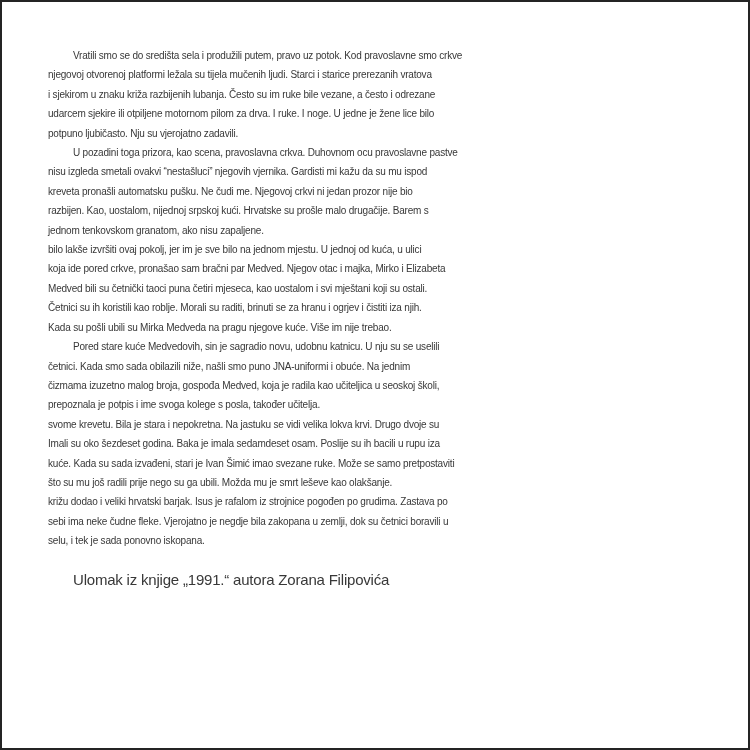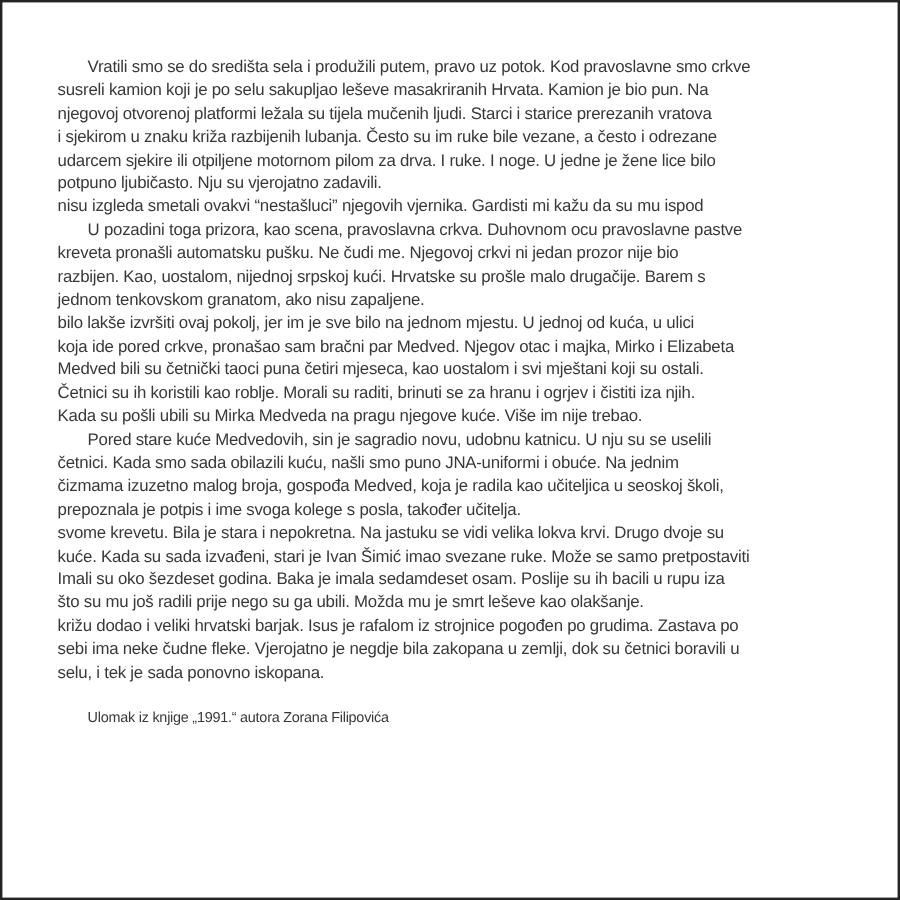--- a/index.html
+++ b/index.html
@@ -29,79 +29,78 @@
   .text-block {
     position: absolute;
     left: 46px;
     top: 44px;
     width: 662px;
   }
   .para {
     margin: 0;
     padding: 0;
     color: var(--text);
-    font-size: 14px;
+    font-size: 10px;
     line-height: 19.4px;
     letter-spacing: -0.2px;
   }
   .line {
     display: block;
     white-space: pre;
   }
   .line.indent {
     padding-left: 25px;
   }
   .footer {
     margin: 0;
     padding: 19.4px 0 0 25px;
     color: var(--text);
-    font-size: 12px;
+    font-size: 15px;
     line-height: 19.4px;
     letter-spacing: -0.2px;
     white-space: pre;
   }
 </style>
 </head>
 <body>
 
 <div class="page">
   <div class="text-block">
 
   <p class="para">
         <span class="line indent">Vratili smo se do središta sela i produžili putem, pravo uz potok. Kod pravoslavne smo crkve</span>
-        <span class="line">susreli kamion koji je po selu sakupljao leševe masakriranih Hrvata. Kamion je bio pun. Na</span>
         <span class="line">njegovoj otvorenoj platformi ležala su tijela mučenih ljudi. Starci i starice prerezanih vratova</span>
         <span class="line">i sjekirom u znaku križa razbijenih lubanja. Često su im ruke bile vezane, a često i odrezane</span>
         <span class="line">udarcem sjekire ili otpiljene motornom pilom za drva. I ruke. I noge. U jedne je žene lice bilo</span>
         <span class="line">potpuno ljubičasto. Nju su vjerojatno zadavili.</span>
       </p>
       <p class="para">
+        <span class="line indent">U pozadini toga prizora, kao scena, pravoslavna crkva. Duhovnom ocu pravoslavne pastve</span>
         <span class="line">nisu izgleda smetali ovakvi “nestašluci” njegovih vjernika. Gardisti mi kažu da su mu ispod</span>
-        <span class="line indent">U pozadini toga prizora, kao scena, pravoslavna crkva. Duhovnom ocu pravoslavne pastve</span>
         <span class="line">kreveta pronašli automatsku pušku. Ne čudi me. Njegovoj crkvi ni jedan prozor nije bio</span>
         <span class="line">razbijen. Kao, uostalom, nijednoj srpskoj kući. Hrvatske su prošle malo drugačije. Barem s</span>
         <span class="line">jednom tenkovskom granatom, ako nisu zapaljene.</span>
       </p>
       <p class="para">
         <span class="line">bilo lakše izvršiti ovaj pokolj, jer im je sve bilo na jednom mjestu. U jednoj od kuća, u ulici</span>
         <span class="line">koja ide pored crkve, pronašao sam bračni par Medved. Njegov otac i majka, Mirko i Elizabeta</span>
         <span class="line">Medved bili su četnički taoci puna četiri mjeseca, kao uostalom i svi mještani koji su ostali.</span>
         <span class="line">Četnici su ih koristili kao roblje. Morali su raditi, brinuti se za hranu i ogrjev i čistiti iza njih.</span>
         <span class="line">Kada su pošli ubili su Mirka Medveda na pragu njegove kuće. Više im nije trebao.</span>
       </p>
       <p class="para">
         <span class="line indent">Pored stare kuće Medvedovih, sin je sagradio novu, udobnu katnicu. U nju su se uselili</span>
-        <span class="line">četnici. Kada smo sada obilazili kuću, našli smo puno JNA-uniformi i obuće. Na jednim</span>
+        <span class="line">četnici. Kada smo sada obilazili niže, našli smo puno JNA-uniformi i obuće. Na jednim</span>
         <span class="line">čizmama izuzetno malog broja, gospođa Medved, koja je radila kao učiteljica u seoskoj školi,</span>
         <span class="line">prepoznala je potpis i ime svoga kolege s posla, također učitelja.</span>
       </p>
       <p class="para">
         <span class="line">svome krevetu. Bila je stara i nepokretna. Na jastuku se vidi velika lokva krvi. Drugo dvoje su</span>
+        <span class="line">Imali su oko šezdeset godina. Baka je imala sedamdeset osam. Poslije su ih bacili u rupu iza</span>
         <span class="line">kuće. Kada su sada izvađeni, stari je Ivan Šimić imao svezane ruke. Može se samo pretpostaviti</span>
-        <span class="line">Imali su oko šezdeset godina. Baka je imala sedamdeset osam. Poslije su ih bacili u rupu iza</span>
         <span class="line">što su mu još radili prije nego su ga ubili. Možda mu je smrt leševe kao olakšanje.</span>
       </p>
       <p class="para">
         <span class="line">križu dodao i veliki hrvatski barjak. Isus je rafalom iz strojnice pogođen po grudima. Zastava po</span>
         <span class="line">sebi ima neke čudne fleke. Vjerojatno je negdje bila zakopana u zemlji, dok su četnici boravili u</span>
         <span class="line">selu, i tek je sada ponovno iskopana.</span>
       </p>
       <p class="footer">Ulomak iz knjige „1991.“ autora Zorana Filipovića</p>
     </div>
 </div>

